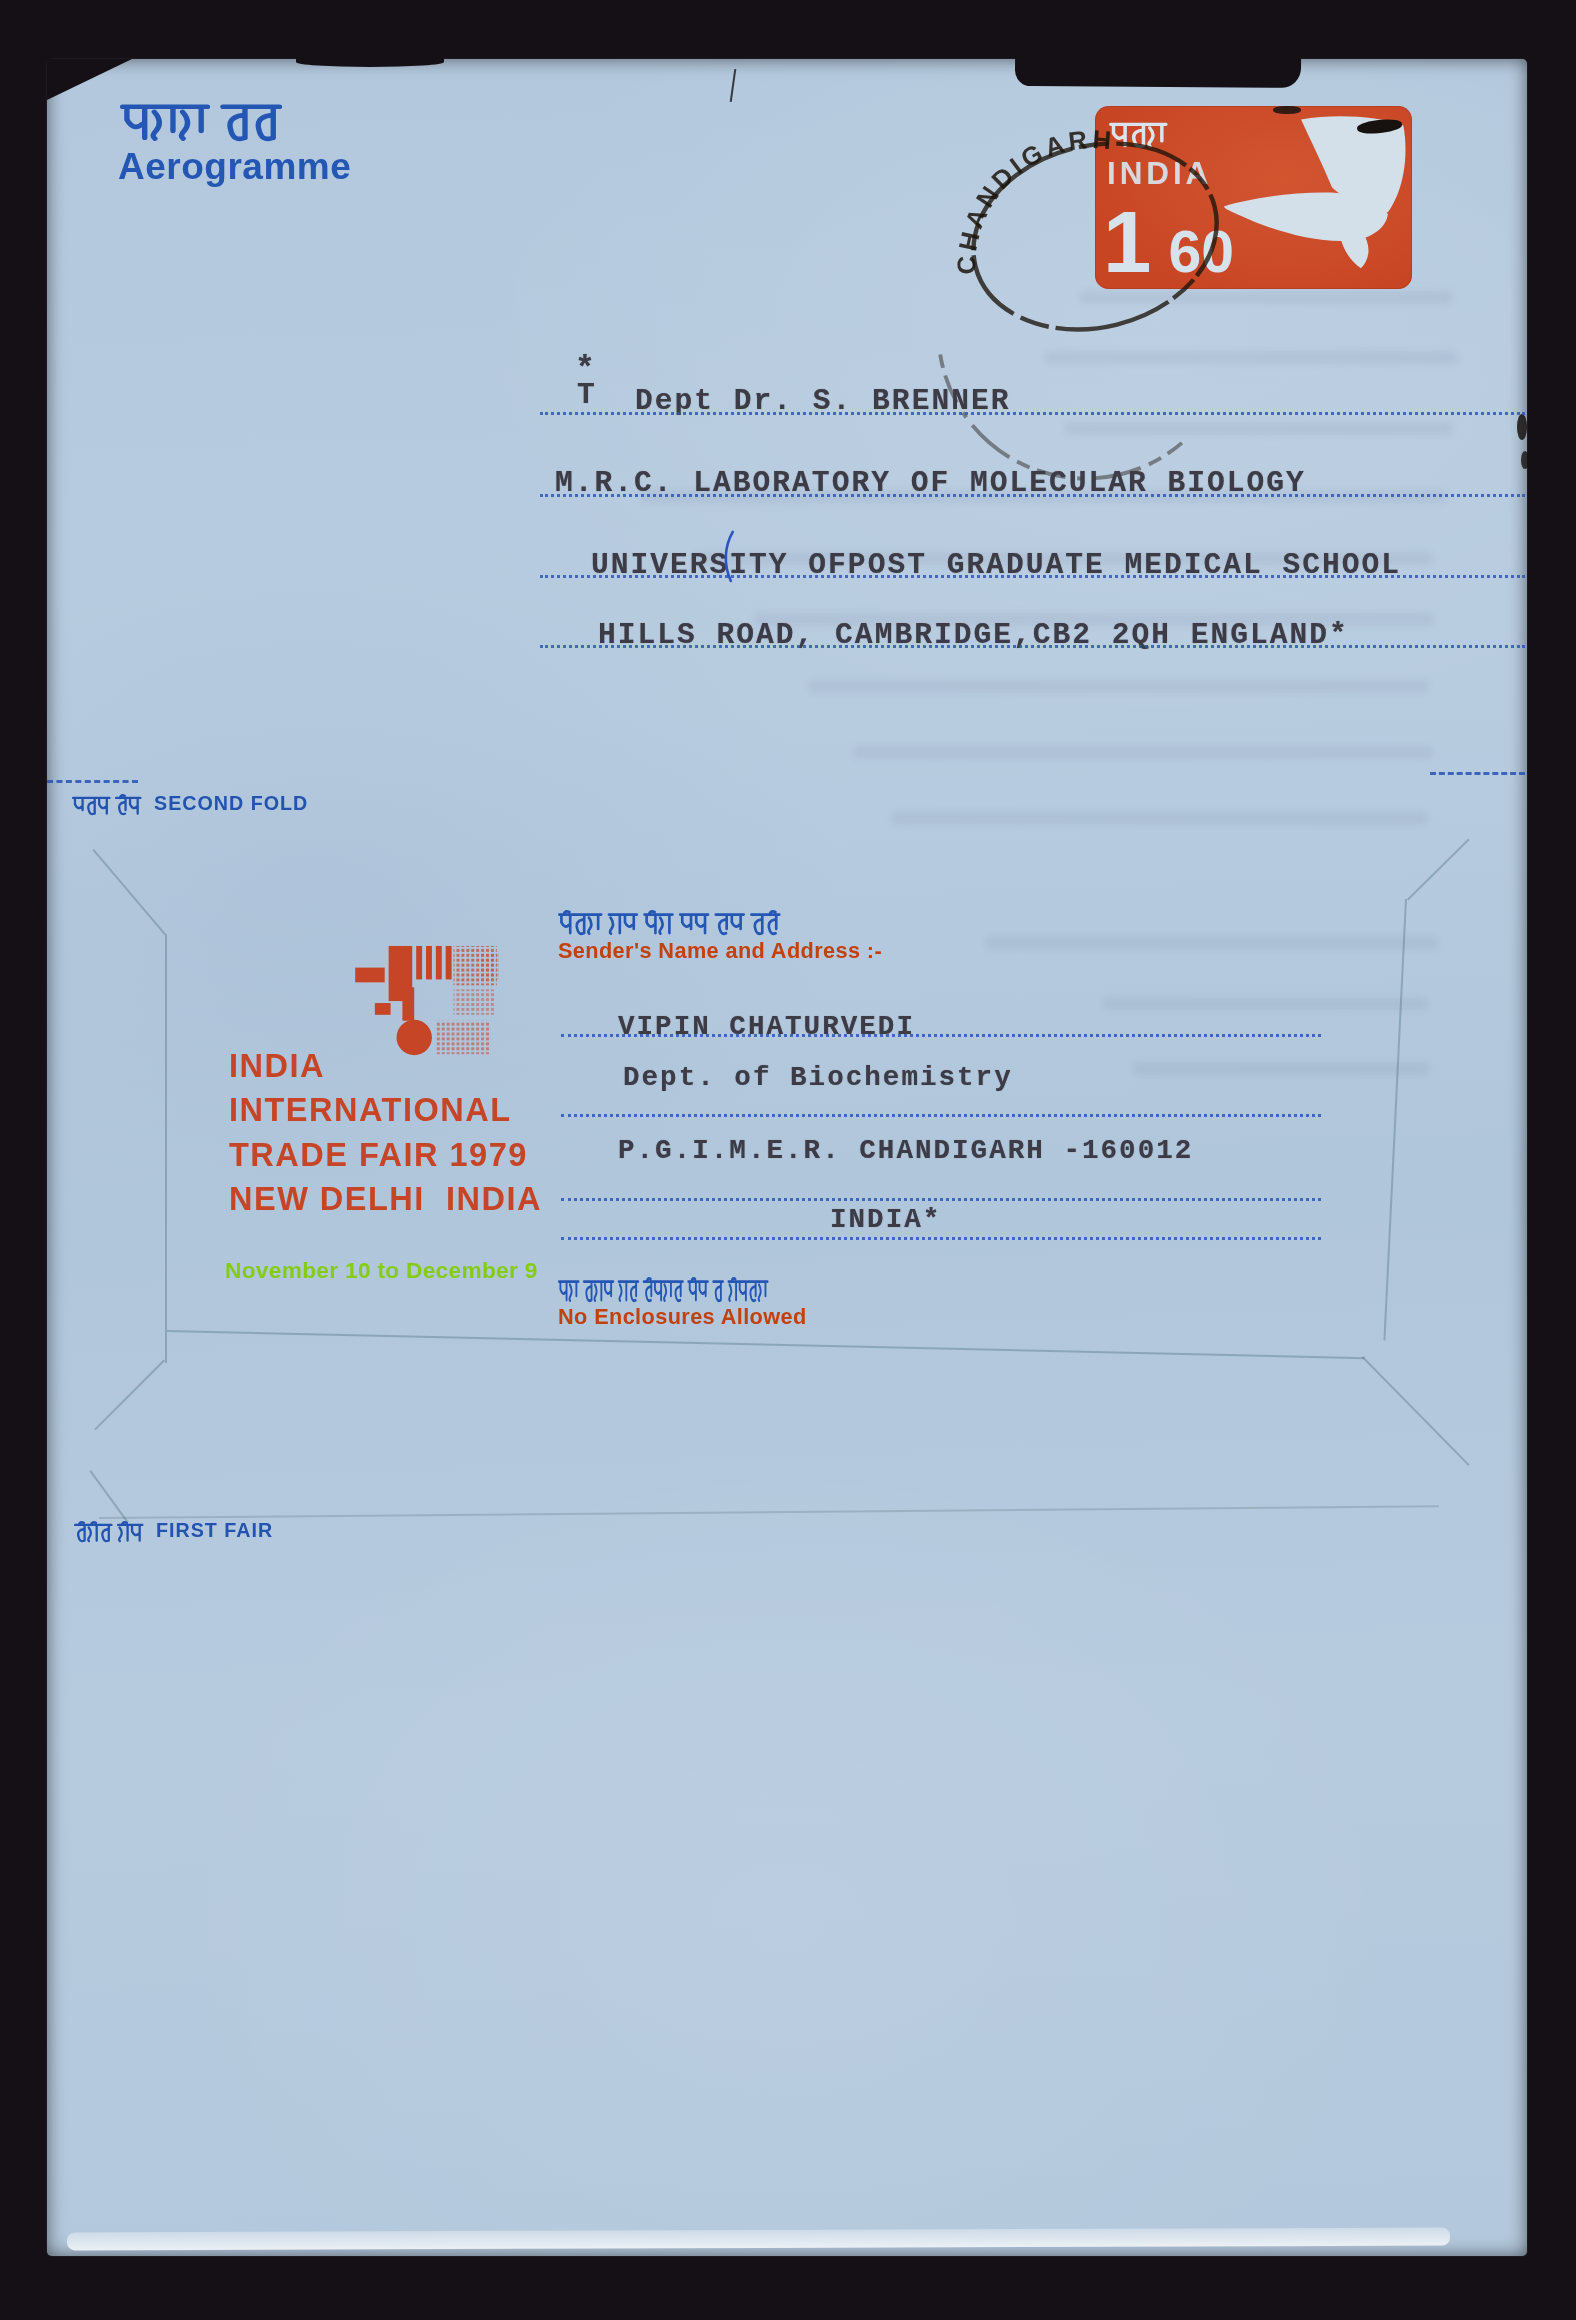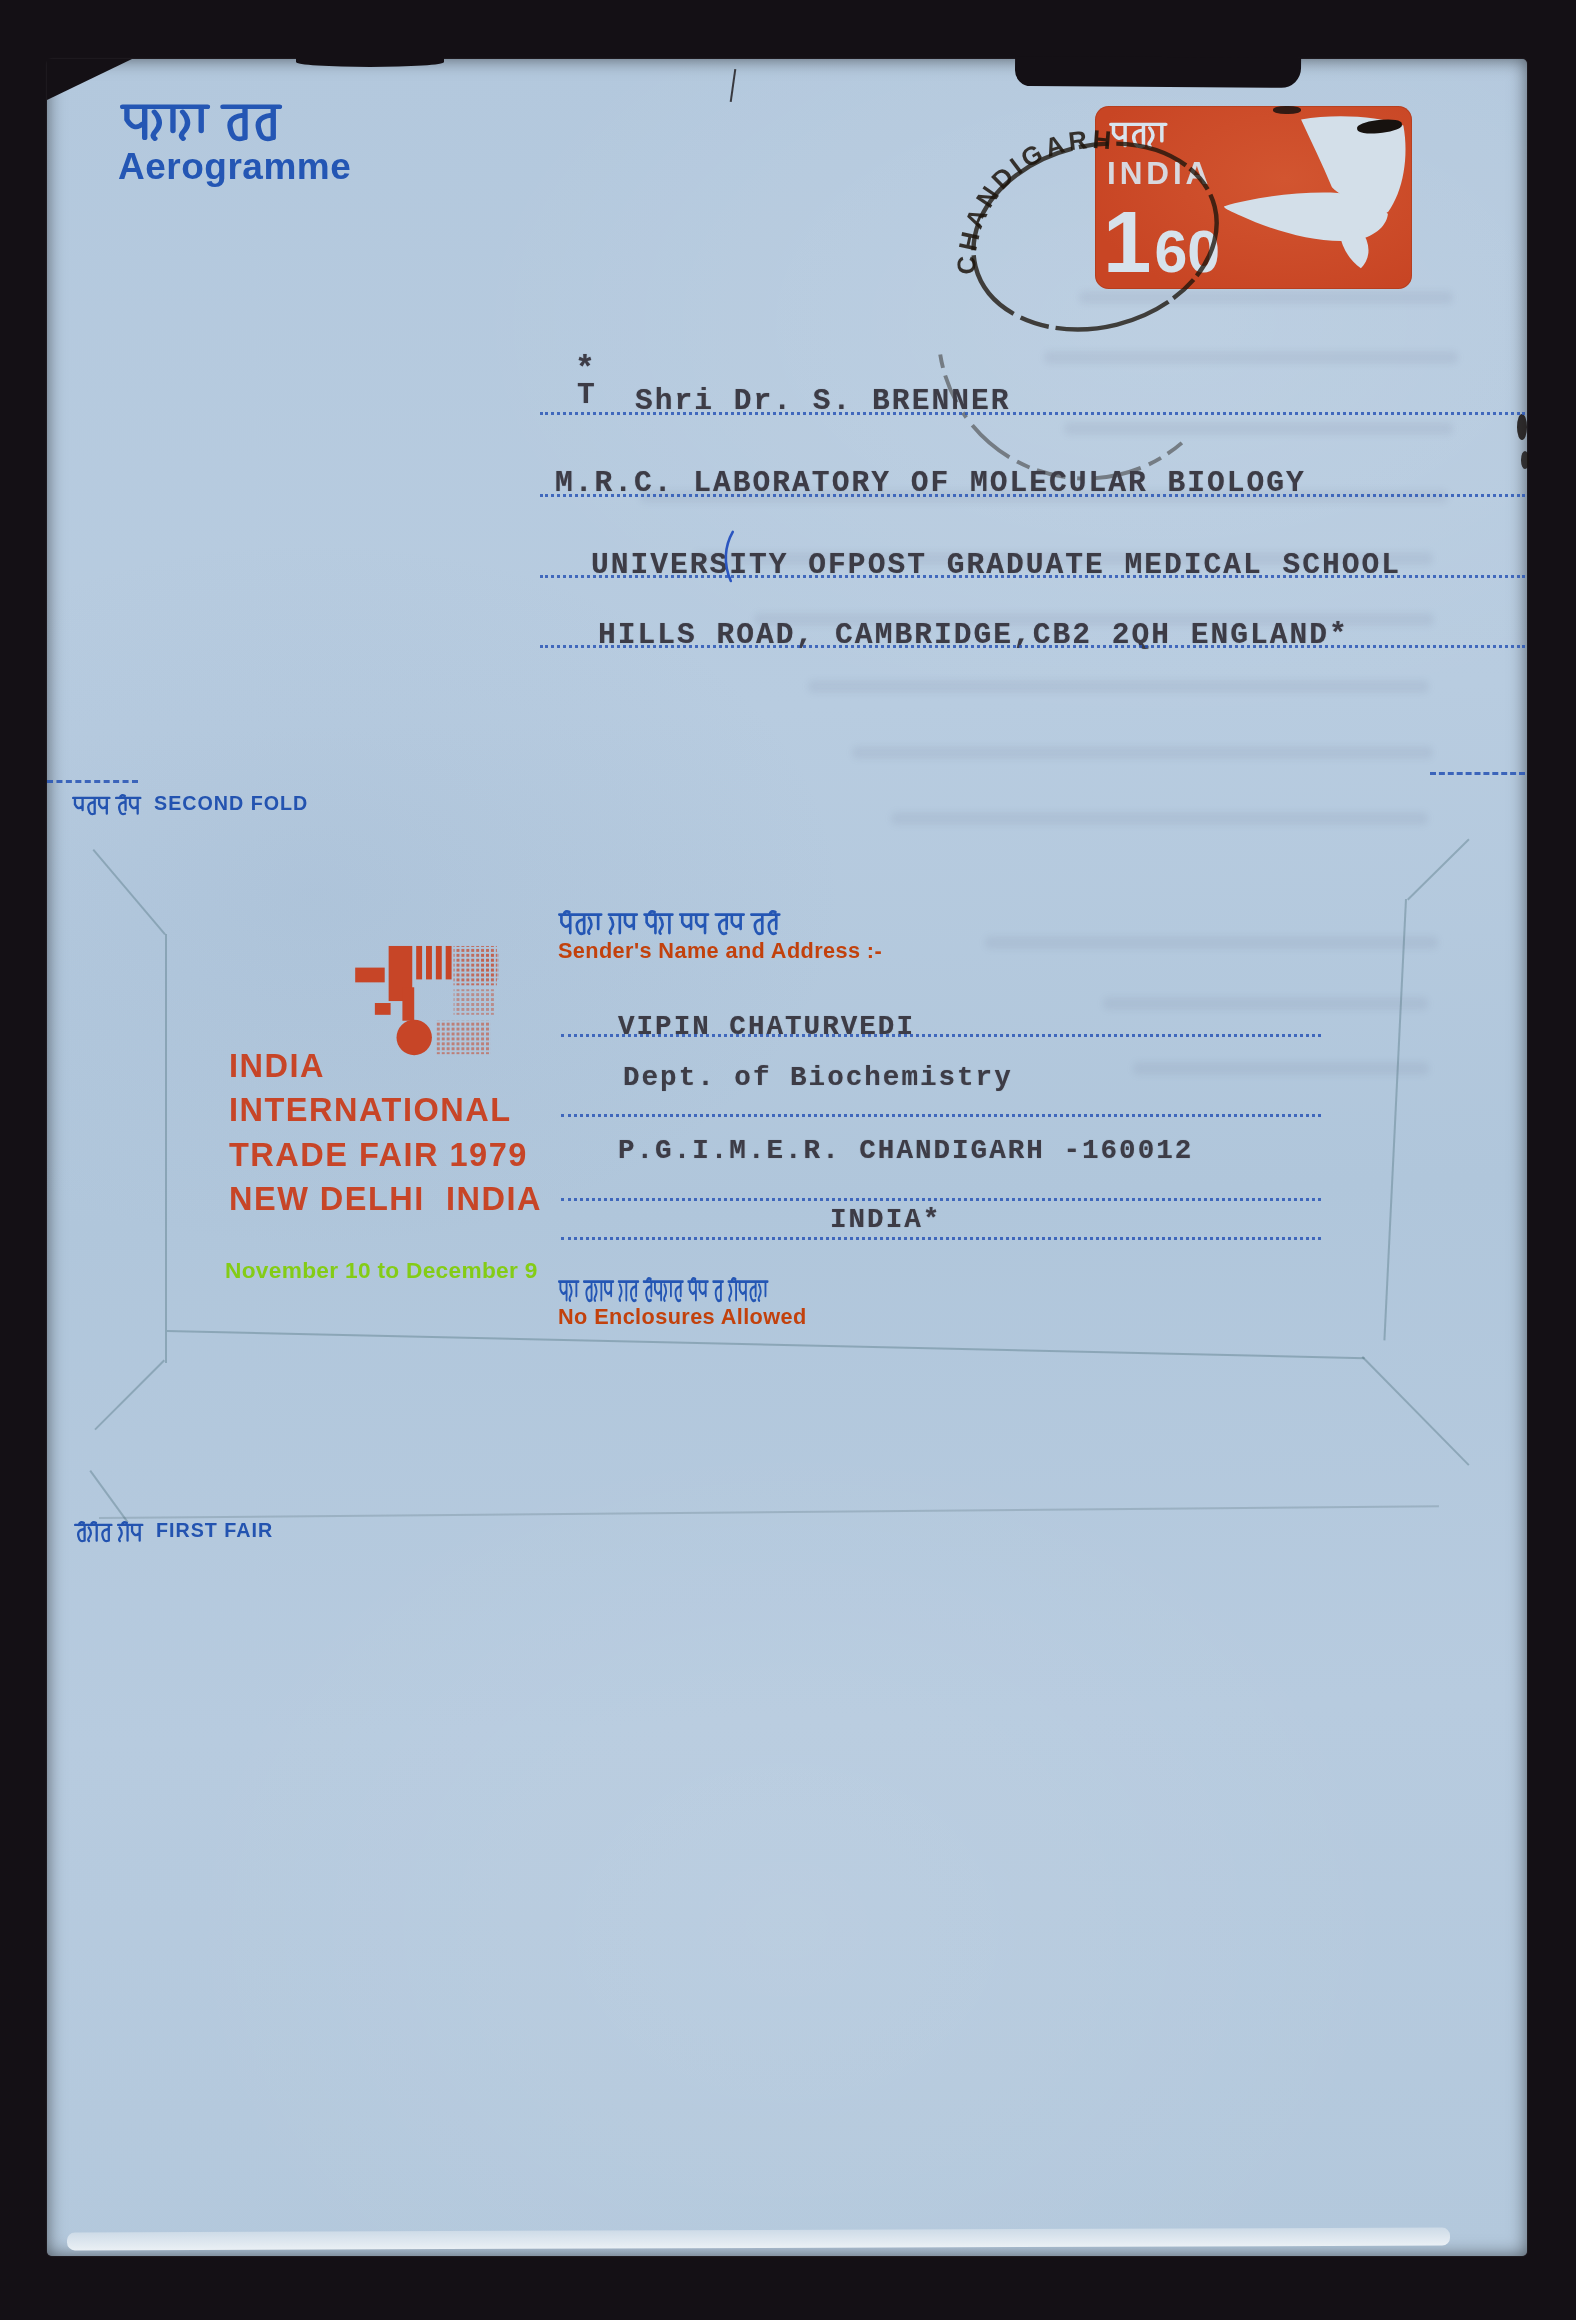--- a/index.html
+++ b/index.html
@@ -80,21 +80,21 @@
   <div class="abs stamp"></div>
   <div class="abs deva" style="left:1109px;top:119px;">
     <span class="sr">भारत</span>
   <svg width="67" height="29.6" viewBox="0 0 63.419999999999995 30" preserveAspectRatio="none">
         <path d="M1.65,5.3999999999999995 H53.849999999999994 M15.222,5.3999999999999995 V27 M4.26,5.3999999999999995 v9 q4.35,8.4 9.57,3 M32.622,5.3999999999999995 V27 M30.881999999999998,11.399999999999999 q-9.57,1.5 -6.96,10.5 q1.74,7.800000000000001 7.829999999999999,5.3999999999999995 M50.02199999999999,5.3999999999999995 V22.2 M38.538,9 q5.568,7.199999999999999 1.0439999999999998,13.2 q-3.1319999999999997,3.5999999999999996 -0.696,5.3999999999999995" fill="none" stroke="#d8e4ee" stroke-width="3.3" stroke-linecap="round" stroke-linejoin="round"></path>
       </svg>
     </div>
   <div class="abs" style="left:1107px;top:155px;font-size:31.5px;font-weight:bold;letter-spacing:3.9px;color:rgba(216,228,238,.92);">INDIA</div>
   <div class="abs denom" style="left:1103px;top:205px;">
     <span style="font-size:87px;line-height:.85;">1</span>
-    <span style="font-size:59px;line-height:.85;margin-left:3px;">60</span>
+    <span style="font-size:59px;line-height:.85;margin-left:17px;">60</span>
   </div>
   <svg class="abs" style="left:1220px;top:112px;" width="193" height="158" viewBox="0 0 200 160">
     <path fill="#d3dfe9" d="M84,6 C118,0 162,2 190,12 C196,44 190,80 174,102 C152,98 128,88 116,76 C106,52 94,28 84,6 Z"></path>
     <path fill="#d3dfe9" d="M4,96 C36,86 86,80 122,82 C150,84 168,92 174,104 C172,118 158,128 140,131 C104,136 52,120 22,106 C12,101 5,99 4,96 Z"></path>
     <path fill="#d3dfe9" d="M146,120 C156,134 157,149 146,160 C134,152 126,138 124,124 Z"></path>
   </svg>
 
   <div class="abs speck" style="left:1357px;top:120px;width:45px;height:12.8px;border-radius:45%;transform:rotate(-6deg);"></div>
   <div class="abs speck" style="left:1273px;top:106px;width:27.6px;height:7.9px;border-radius:45%;opacity:.85;"></div>
   <div class="abs speck" style="left:1517px;top:414px;width:9.9px;height:25.6px;opacity:.85;"></div>
@@ -109,21 +109,21 @@
       <textPath href="#pmArc" startOffset="3%">CHANDIGARH</textPath>
     </text>
   </svg>
   <svg class="abs" style="left:926px;top:325px;" width="276" height="167" viewBox="0 0 280 170" opacity=".55">
     <path d="M14,30 A150,150 0 0 0 260,120" fill="none" stroke="rgba(28,20,12,.8)" stroke-width="4" stroke-dasharray="14 8 30 12 6 10 50 9"></path>
   </svg>
 
   <div class="abs tw" style="left:575px;top:351px;font-size:33px;">*</div>
   <div class="abs tw" style="left:577px;top:378px;font-size:29.6px;">T</div>
 
-  <div class="abs tw" style="left:635px;top:384px;font-size:29.6px;">Shri Dr. S. BRENNER</div>
+  <div class="abs tw" style="left:635px;top:384px;font-size:29.6px;">Dept Dr. S. BRENNER</div>
   <div class="abs dotrule" style="left:540px;top:412px;width:985px;"></div>
   <div class="abs tw" style="left:555px;top:466px;font-size:29.6px;">M.R.C. LABORATORY OF MOLECULAR BIOLOGY</div>
   <div class="abs dotrule" style="left:540px;top:494px;width:985px;"></div>
   <div class="abs tw" style="left:591px;top:548px;font-size:29.6px;">UNIVERSITY OFPOST GRADUATE MEDICAL SCHOOL</div>
   <div class="abs dotrule" style="left:540px;top:575px;width:985px;"></div>
   <div class="abs tw" style="left:598px;top:618px;font-size:29.6px;">HILLS ROAD, CAMBRIDGE,CB2 2QH ENGLAND*</div>
   <div class="abs dotrule" style="left:540px;top:645px;width:985px;"></div>
 
   <svg class="abs" style="left:719px;top:530px;" width="19.7" height="53" viewBox="0 0 20 54">
     <path d="M14,2 C6,16 4,34 12,52" fill="none" stroke="#2a55c0" stroke-width="2.6" stroke-linecap="round"></path>

